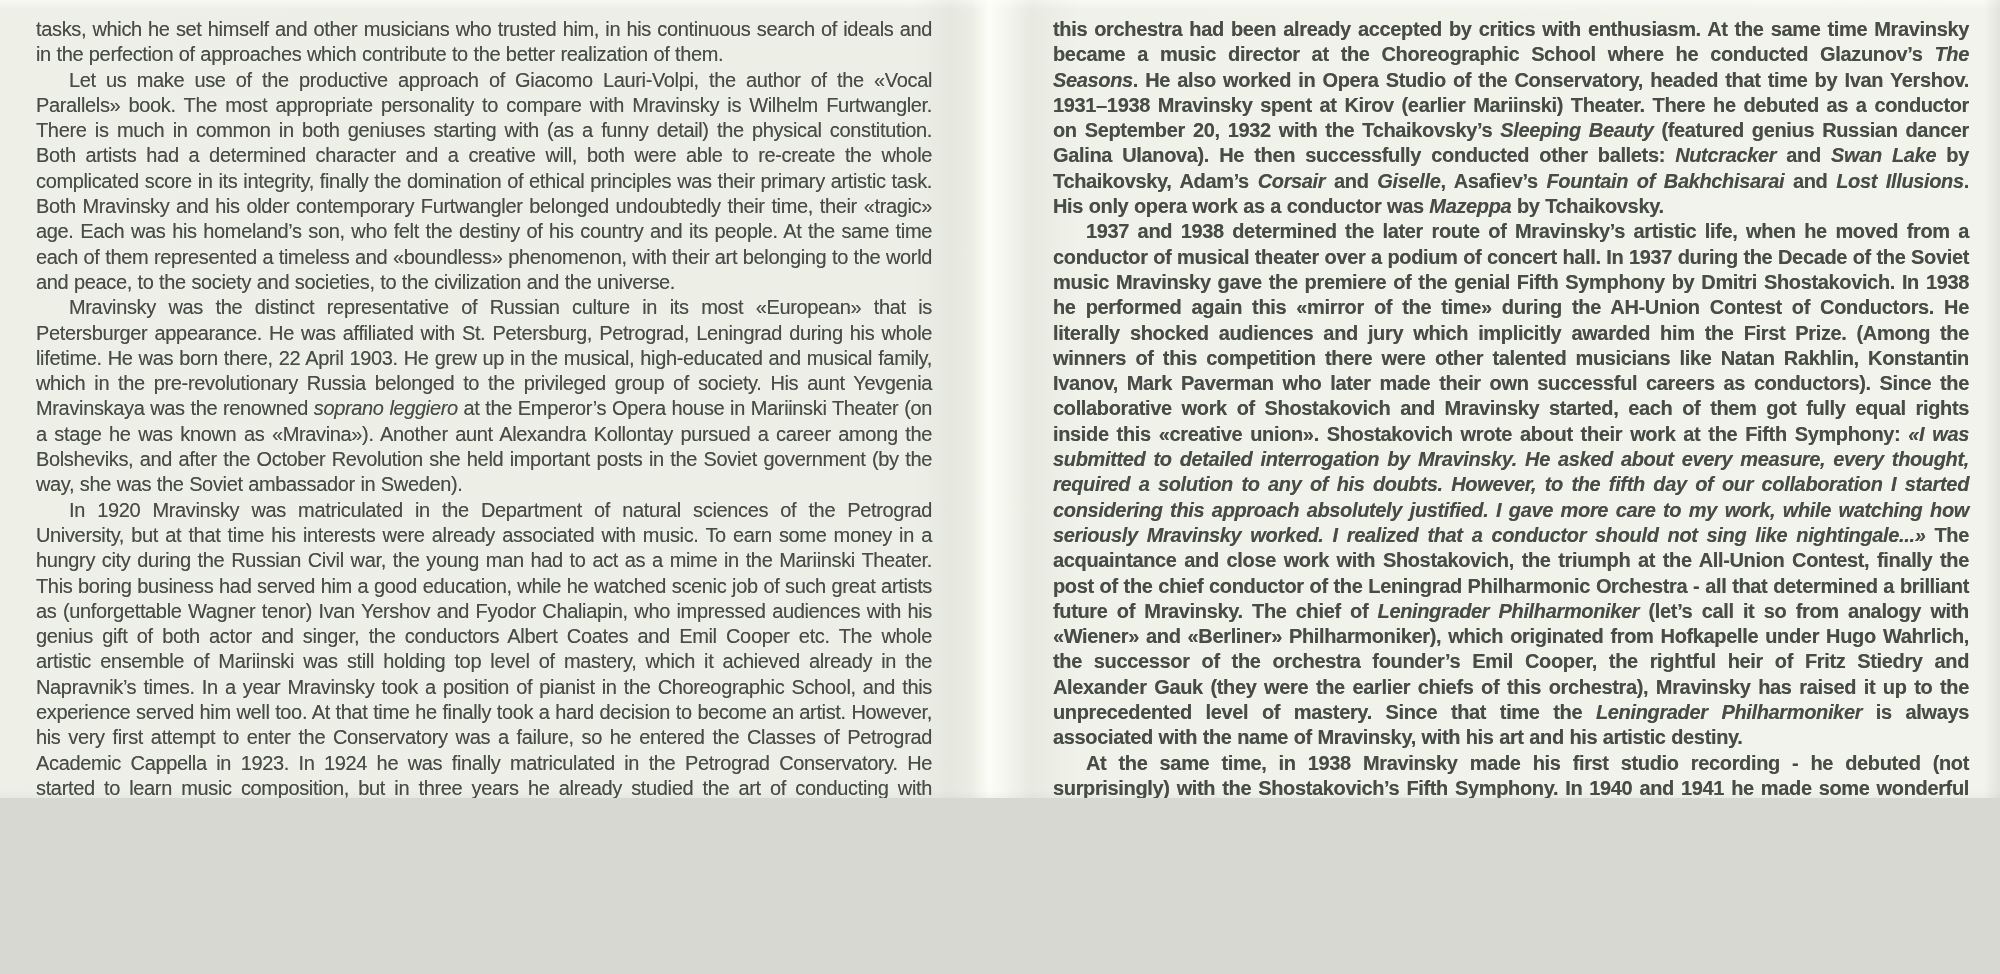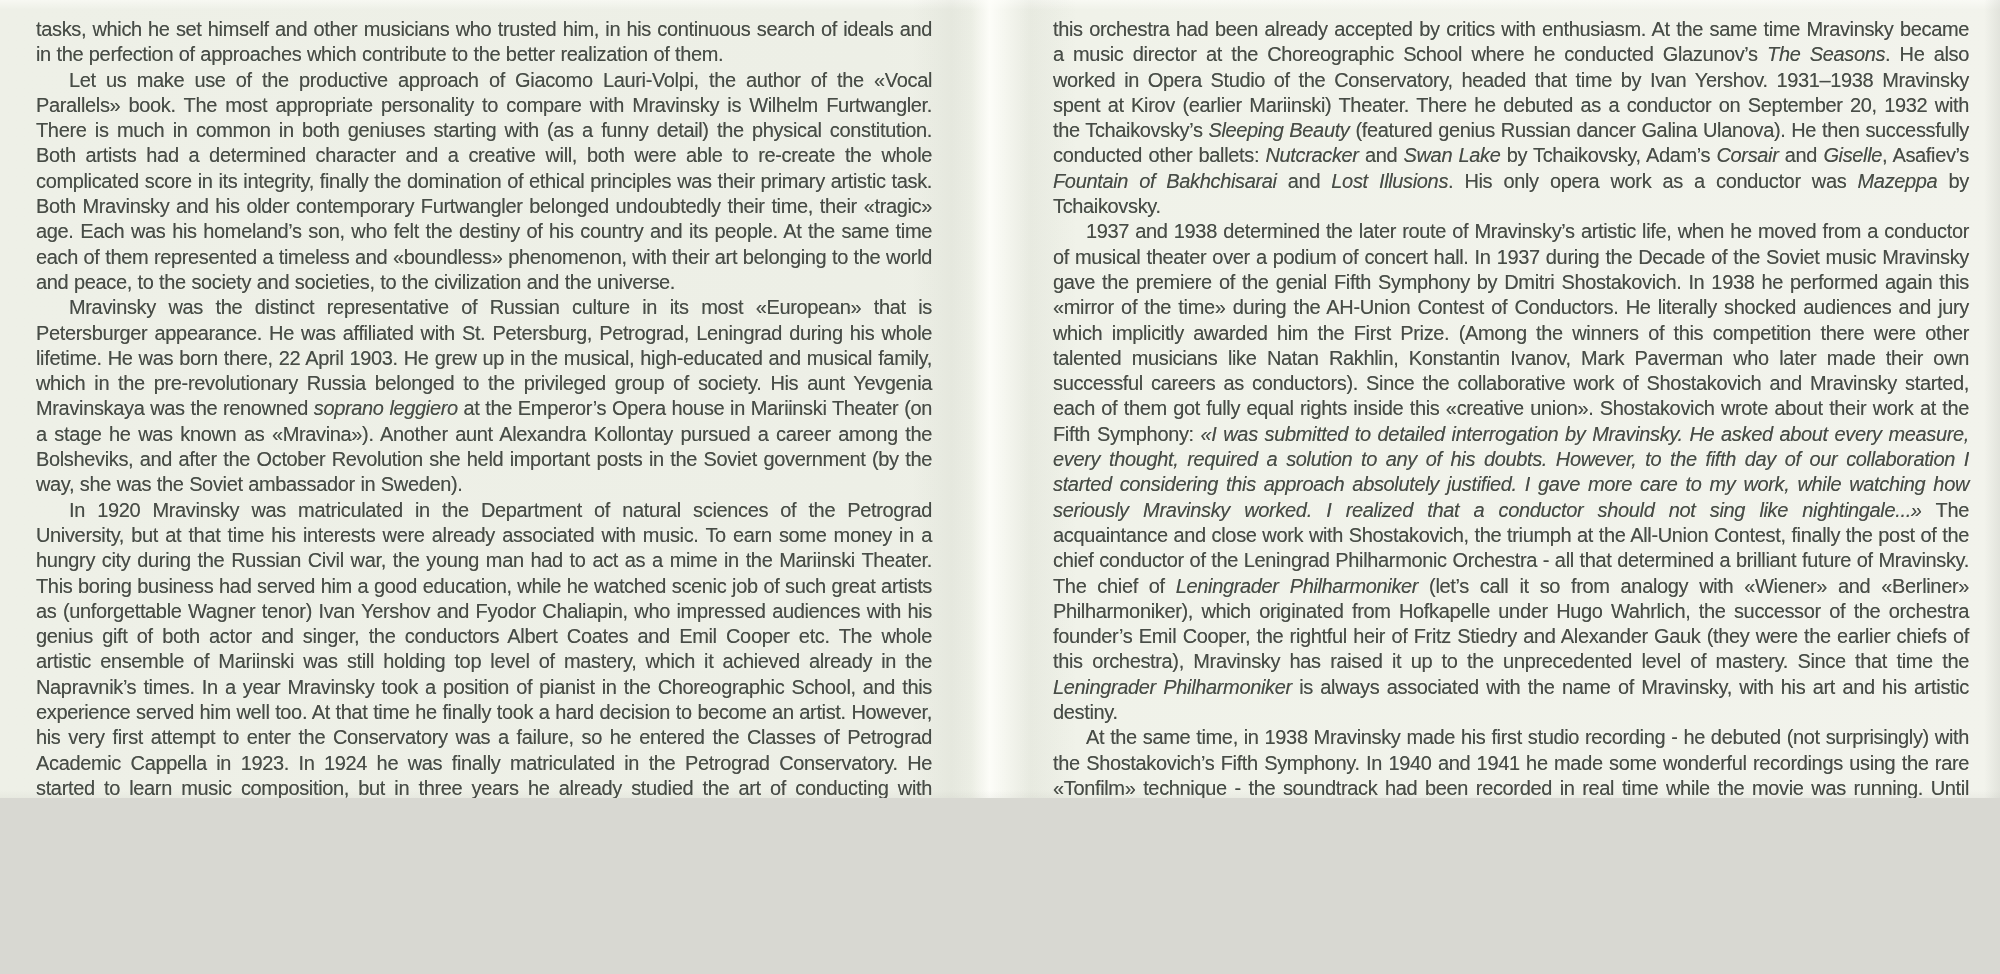--- a/index.html
+++ b/index.html
@@ -53,21 +53,21 @@
     pointer-events: none;
   }
   .text-col {
     position: absolute;
     top: 17px;
     text-align: justify;
     color: #474c46;
     text-shadow: 0 0 0.5px rgba(71,76,70,0.55);
   }
   .col-left  { left: 36px;   width: 896px; }
-  .col-right { left: 1053px; width: 916px; }
+  .col-right { left: 1053px; width: 916px; font-weight: bold; }
   .para {
     margin: 0;
     font-size: 20px;
     line-height: 25.3px;
     letter-spacing: -0.35px;
     word-spacing: 0.4px;
   }
   .para.indent { text-indent: 33px; }
   .para i { font-style: italic; }
 </style>

